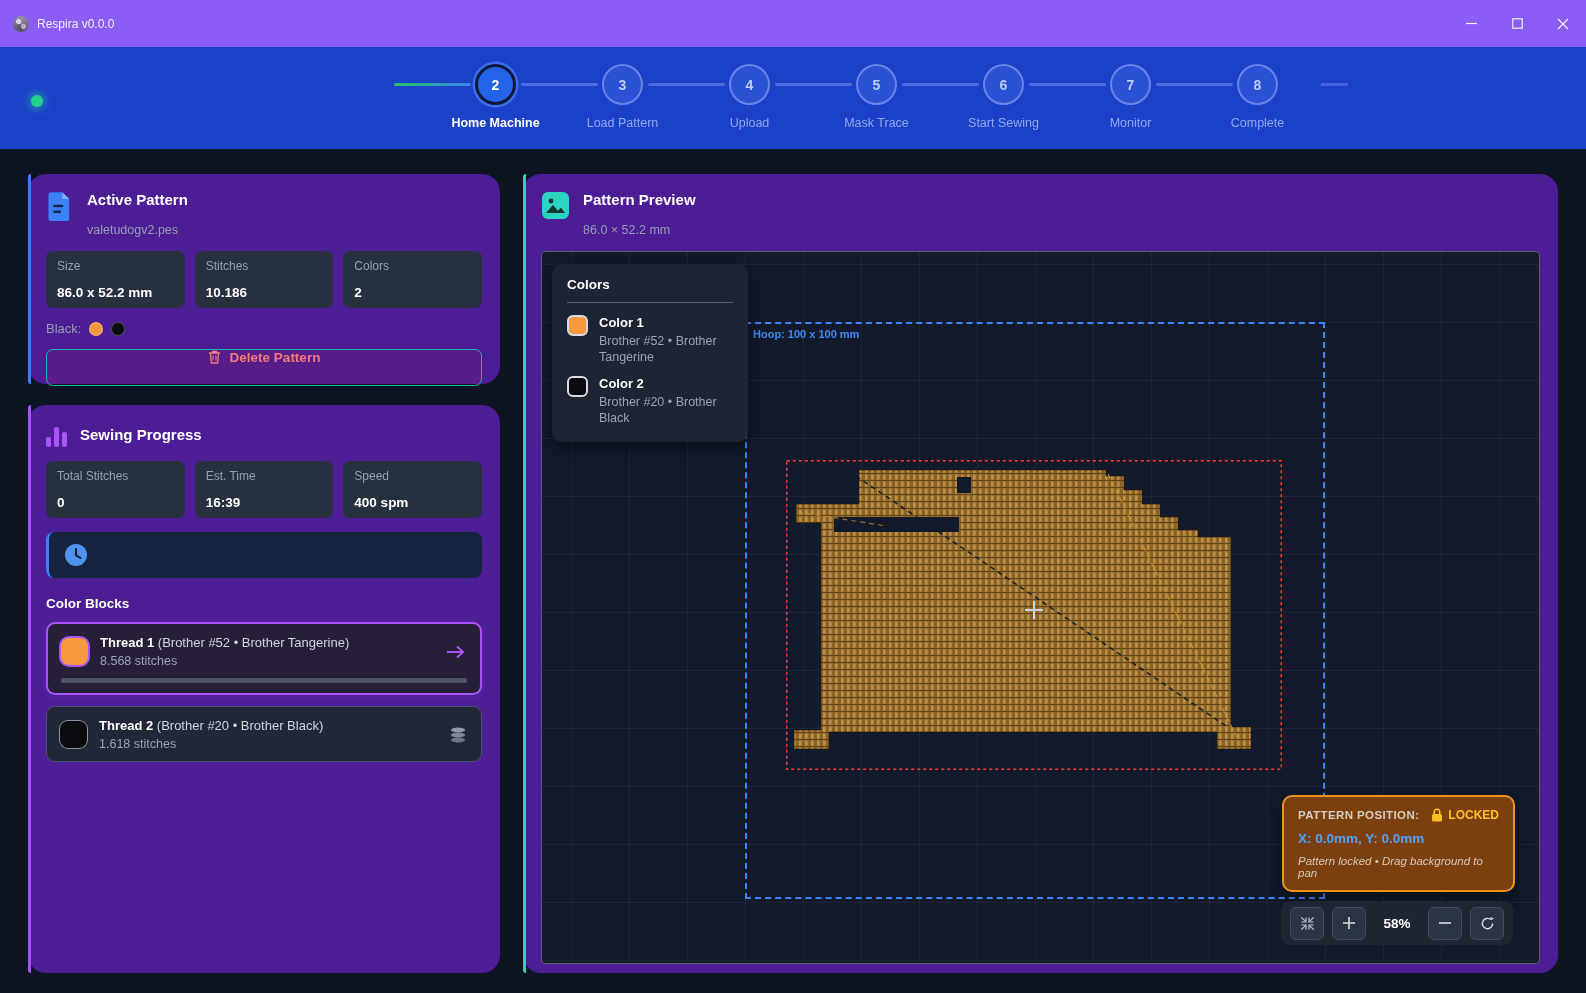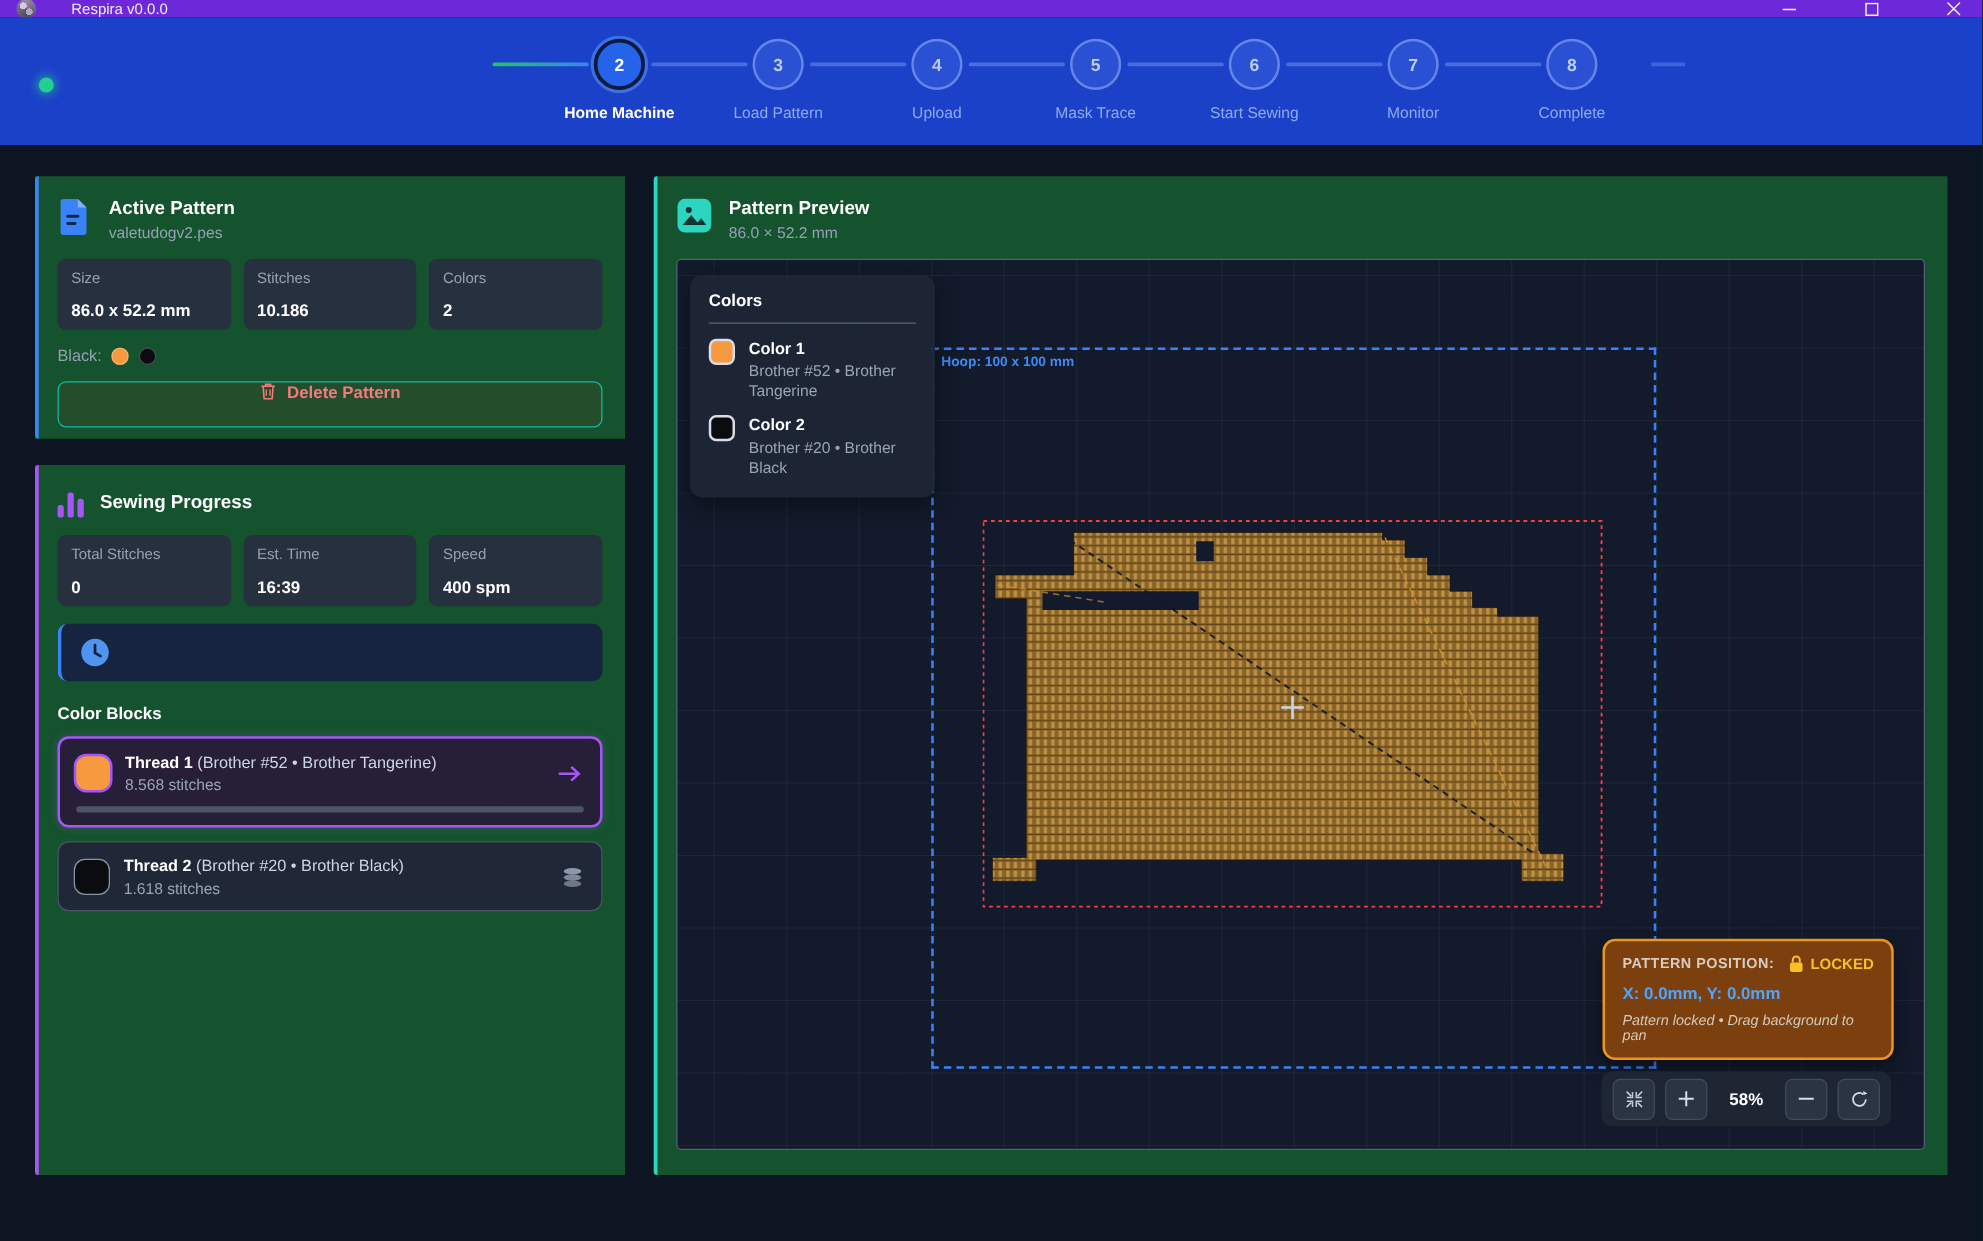--- a/index.html
+++ b/index.html
@@ -1,20 +1,20 @@
 <!DOCTYPE html>
 <html><head>
 <meta charset="utf-8">
 <style>
   * { margin:0; padding:0; box-sizing:border-box; }
   html,body { width:1586px; height:993px; overflow:hidden; background:#0d1422;
     font-family:"Liberation Sans", sans-serif; color:#e5e9f0; }
 
   
-  .titlebar { height:14px; background:#6d28d9; display:flex; align-items:center;gap:20px; }
+  .titlebar { height:47px; background:#8b5cf6; display:flex; align-items:center; }
   .titlebar .app-ico { width:16px; height:16px; margin:0 8px 0 13px; border-radius:50%;
     background:radial-gradient(circle at 35% 35%, #e7e7e7 0 18%, transparent 19%),
                radial-gradient(circle at 65% 65%, #bdbdbd 0 18%, transparent 19%),
                conic-gradient(#9a9a9a, #4d4d4d, #9a9a9a); opacity:.85; }
   .titlebar .t { font-size:12px; color:#eef1f4; }
   .titlebar .spacer { flex:1; }
   .winbtn { width:46px; height:31px; display:flex; align-items:center; justify-content:center;
     color:#f0f2f5; font-size:13px; }
   .winbtn svg { display:block; }
 
@@ -47,27 +47,27 @@
   .circle.done   { background:#17b04b; border:none; box-shadow:0 0 10px rgba(34,197,94,.5); }
   .circle.done .inner { width:22px; height:22px; background:#fff; border-radius:50%;
     display:flex; align-items:center; justify-content:center; }
   .slabel { margin-top:11px; font-size:12.5px; color:#8fa9ee; }
   .slabel.done { color:#4ade80; font-weight:bold; }
   .slabel.active { color:#fff; font-weight:bold; }
 
   
   .main { display:flex; gap:23px; padding:25px 28px 0 28px; }
   .leftcol { width:472px; display:flex; flex-direction:column; gap:21px; }
-  .card { background:#14532d; border-radius:0; position:relative; }
+  .card { background:#4c1d95; border-radius:18px; position:relative; }
   .edge { position:absolute; left:0; top:0; bottom:0; width:3px; border-radius:10px 0 0 10px; }
   .card-inner { padding:17px 18px; }
 
   .cardhead { display:flex; gap:13px; align-items:flex-start; }
   .cardtitle { font-size:15px; font-weight:bold; color:#fff; }
-  .cardsub { font-size:12.5px; color:#94a0b4; margin-top:4px; }
+  .cardsub { font-size:12.5px; color:#94a0b4; margin-top:15px; }
 
   .statrow { display:flex; gap:10px; margin-top:14px; }
   .statbox { flex:1; background:#27303f; border-radius:7px; padding:8px 11px; }
   .statbox .lb { font-size:12px; color:#95a0b2; }
   .statbox .vl { font-size:13.5px; font-weight:bold; color:#fff; margin-top:12px; }
 
   .colorsrow { display:flex; align-items:center; gap:8px; margin-top:13px; }
   .colorsrow .lb { font-size:13px; color:#95a0b2; }
   .dot14 { width:14px; height:14px; border-radius:50%; border:1px solid rgba(255,255,255,.25); }
 

